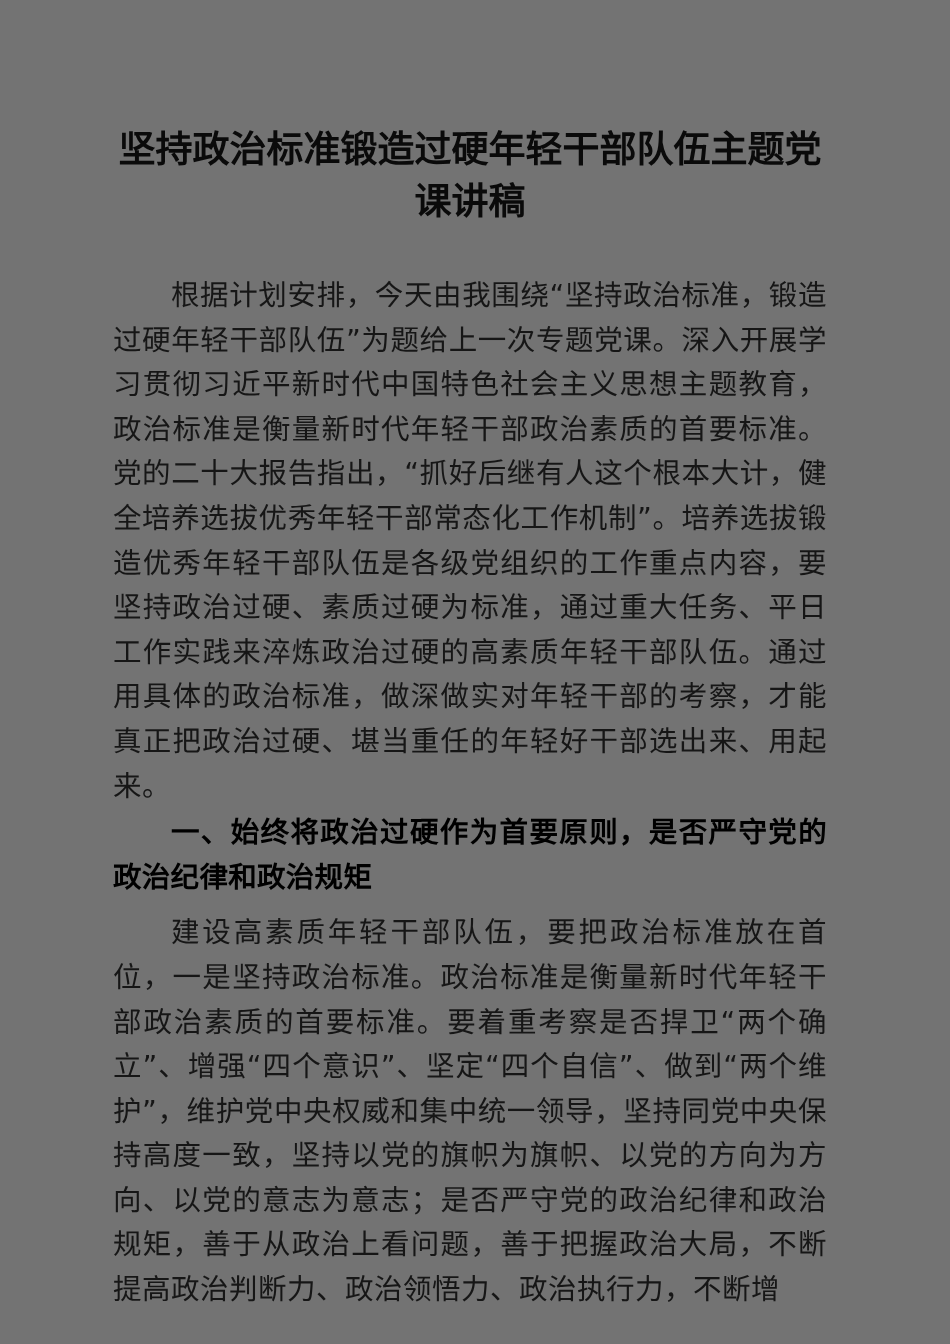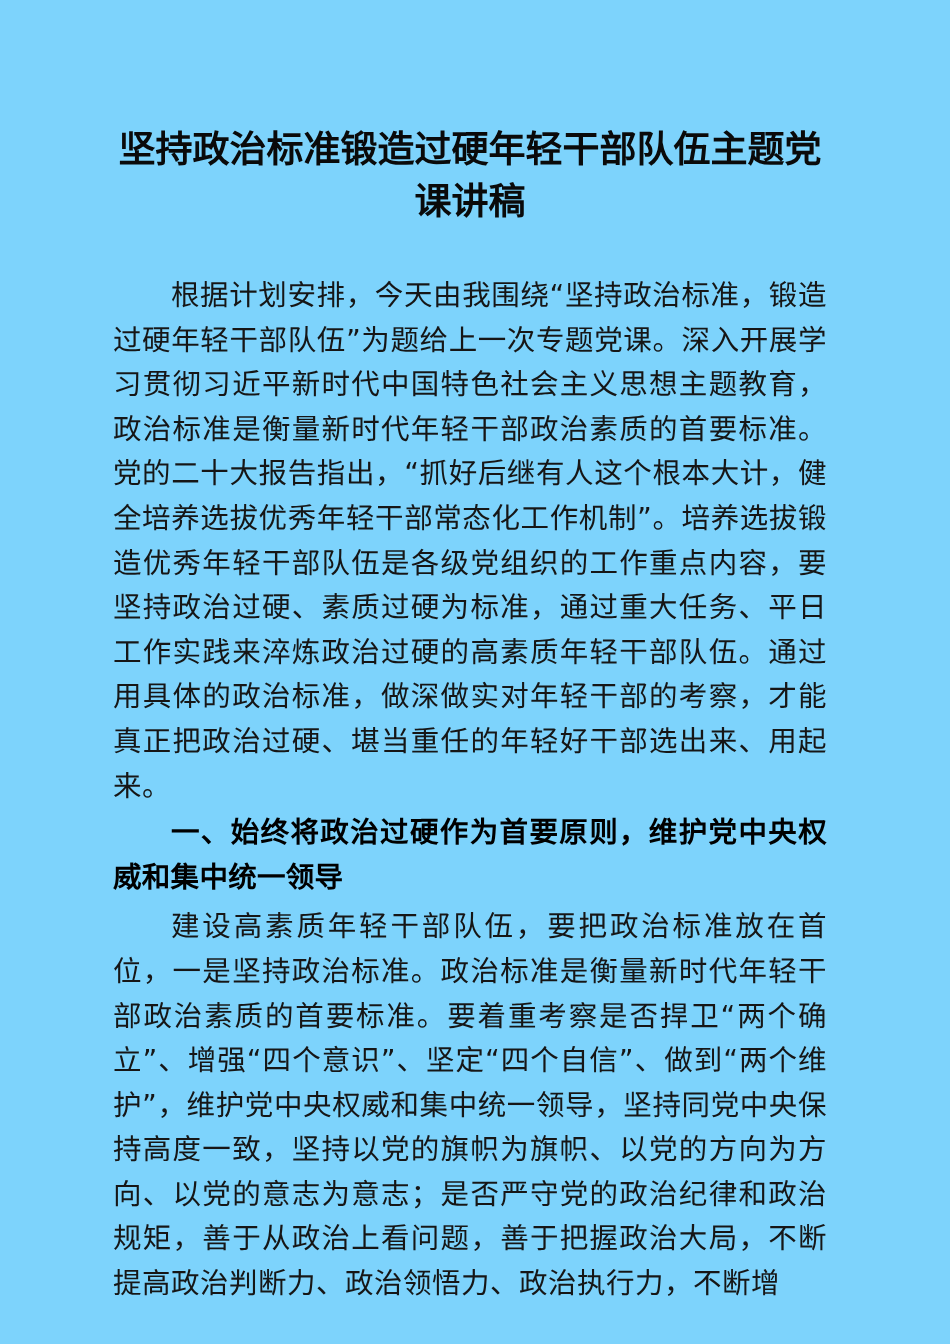--- a/index.html
+++ b/index.html
@@ -14,21 +14,21 @@
     overflow: hidden;
     font-family: "DejaVu Sans", sans-serif;
     color: #000000;
   }
 
   .page {
     position: relative;
     box-sizing: border-box;
     width: 950px;
     height: 1344px;
-    background: #7dd3fc;
+    background: #737373;
     padding: 0;
   }
 
   .content {
     position: absolute;
     left: 113px;
     top: 0;
     width: 714px;
   }
 
@@ -72,30 +72,30 @@
     font-size: 28.5px;
     line-height: 44.6px;
     letter-spacing: 0.3px;
     text-align: justify;
     text-justify: inter-ideograph;
     text-indent: 58px;
     color: #000000;
   }
 
   .heading-gap { margin-top: 1px; }
-  .after-heading-gap { margin-top: 6px; }
+  .after-heading-gap { margin-top: 12px; }
 </style>
 </head>
 <body>
 
 <div class="page">
   <div class="content">
 
     <h1 class="doc-title">坚持政治标准锻造过硬年轻干部队伍主题党课讲稿</h1>
 
     <p class="body-para para-gap-top-1">根据计划安排，今天由我围绕“坚持政治标准，锻造过硬年轻干部队伍”为题给上一次专题党课。深入开展学习贯彻习近平新时代中国特色社会主义思想主题教育，政治标准是衡量新时代年轻干部政治素质的首要标准。党的二十大报告指出，“抓好后继有人这个根本大计，健全培养选拔优秀年轻干部常态化工作机制”。培养选拔锻造优秀年轻干部队伍是各级党组织的工作重点内容，要坚持政治过硬、素质过硬为标准，通过重大任务、平日工作实践来淬炼政治过硬的高素质年轻干部队伍。通过用具体的政治标准，做深做实对年轻干部的考察，才能真正把政治过硬、堪当重任的年轻好干部选出来、用起来。</p>
 
-    <h2 class="section-heading heading-gap">一、始终将政治过硬作为首要原则，维护党中央权威和集中统一领导</h2>
+    <h2 class="section-heading heading-gap">一、始终将政治过硬作为首要原则，是否严守党的政治纪律和政治规矩</h2>
 
     <p class="body-para after-heading-gap">建设高素质年轻干部队伍，要把政治标准放在首位，一是坚持政治标准。政治标准是衡量新时代年轻干部政治素质的首要标准。要着重考察是否捍卫“两个确立”、增强“四个意识”、坚定“四个自信”、做到“两个维护”，维护党中央权威和集中统一领导，坚持同党中央保持高度一致，坚持以党的旗帜为旗帜、以党的方向为方向、以党的意志为意志；是否严守党的政治纪律和政治规矩，善于从政治上看问题，善于把握政治大局，不断提高政治判断力、政治领悟力、政治执行力，不断增</p>
 
   </div>
 </div>
 
 </body></html>

